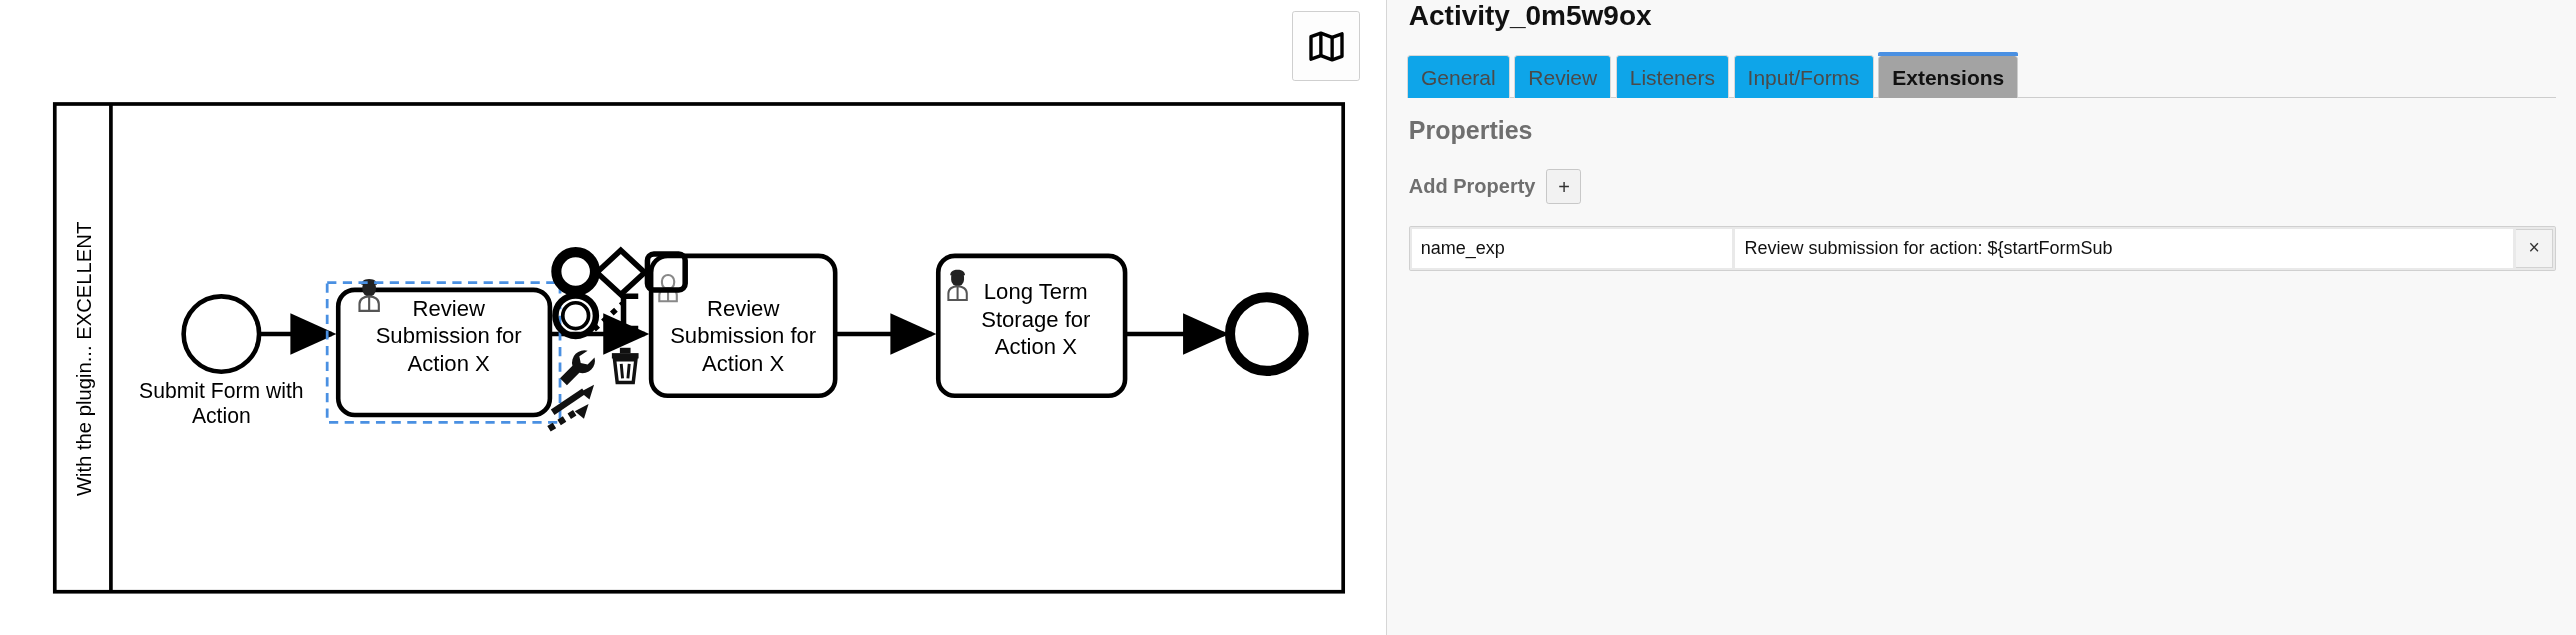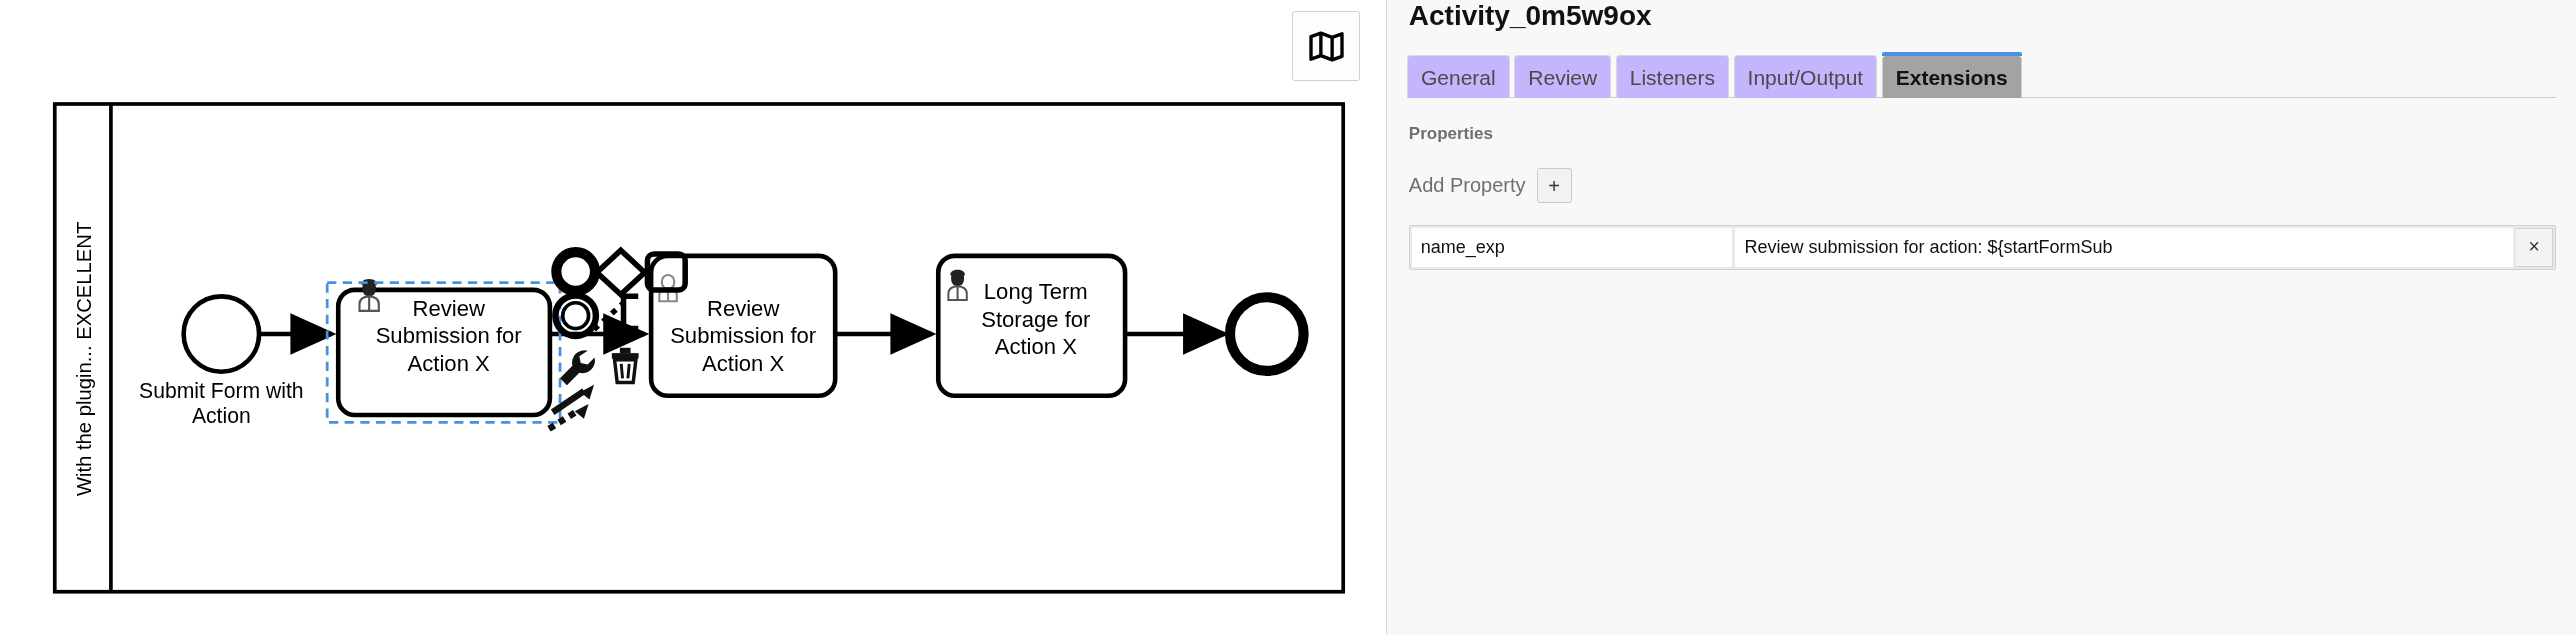--- a/index.html
+++ b/index.html
@@ -55,21 +55,21 @@
     position: relative;
     display: flex; align-items: flex-end;
     margin-top: 14.7px;
     height: 48px;
     border-bottom: 0.9px solid #cdcdcd;
   }
   .tab {
     position: relative;
     font-size: 21px;
     color: #4a4a4a;
-    background: #c4b5fd;
+    background: #0ea5e9;
     border: 0.9px solid #d8d8d8;
     border-bottom: none;
     border-radius: 3.7px 3.7px 0 0;
     padding: 9.2px 13px 8.3px 13px;
     margin-right: 4.6px;
     line-height: 24px;
     cursor: pointer;
     white-space: nowrap;
     top: 0.9px;
   }
@@ -84,29 +84,29 @@
   .tab.active::before {
     content: "";
     position: absolute;
     left: -0.9px; right: -0.9px; top: -3.7px;
     height: 3.7px;
     background: #4a90e2;
     border-radius: 1.8px 1.8px 0 0;
   }
 
   #section-title {
-    font-size: 17px; font-weight: bold; color: #6f6f6f;
-    margin-top: 26px; padding-left: 1.8px;
+    font-size: 25px; font-weight: bold; color: #6f6f6f;
+    margin-top: 18px; padding-left: 1.8px;
   }
 
   #add-property-row {
     display: flex; align-items: center; gap: 11px;
     margin-top: 24px; padding-left: 1.8px;
   }
-  #add-property-label { font-size: 20px; font-weight: normal; color: #6f6f6f; }
+  #add-property-label { font-size: 20px; font-weight: bold; color: #6f6f6f; }
   #add-property-button {
     width: 35px; height: 35px;
     background: #f2f2f2;
     border: 0.9px solid #c8c8c8;
     border-radius: 2.8px;
     font-size: 20px; color: #333;
     display: flex; align-items: center; justify-content: center;
     cursor: pointer;
     line-height: 1;
   }
@@ -301,21 +301,21 @@
   </div>
 
   <div id="props-pane">
 
     <div id="props-header">Activity_0m5w9ox</div>
 
     <div id="tabs">
       <div class="tab">General</div>
       <div class="tab">Review</div>
       <div class="tab">Listeners</div>
-      <div class="tab">Input/Output</div>
+      <div class="tab">Input/Forms</div>
       <div class="tab active">Extensions</div>
     </div>
 
     <div id="section-title">Properties</div>
 
     <div id="add-property-row">
       <span id="add-property-label">Add Property</span>
       <button id="add-property-button">+</button>
     </div>
 

